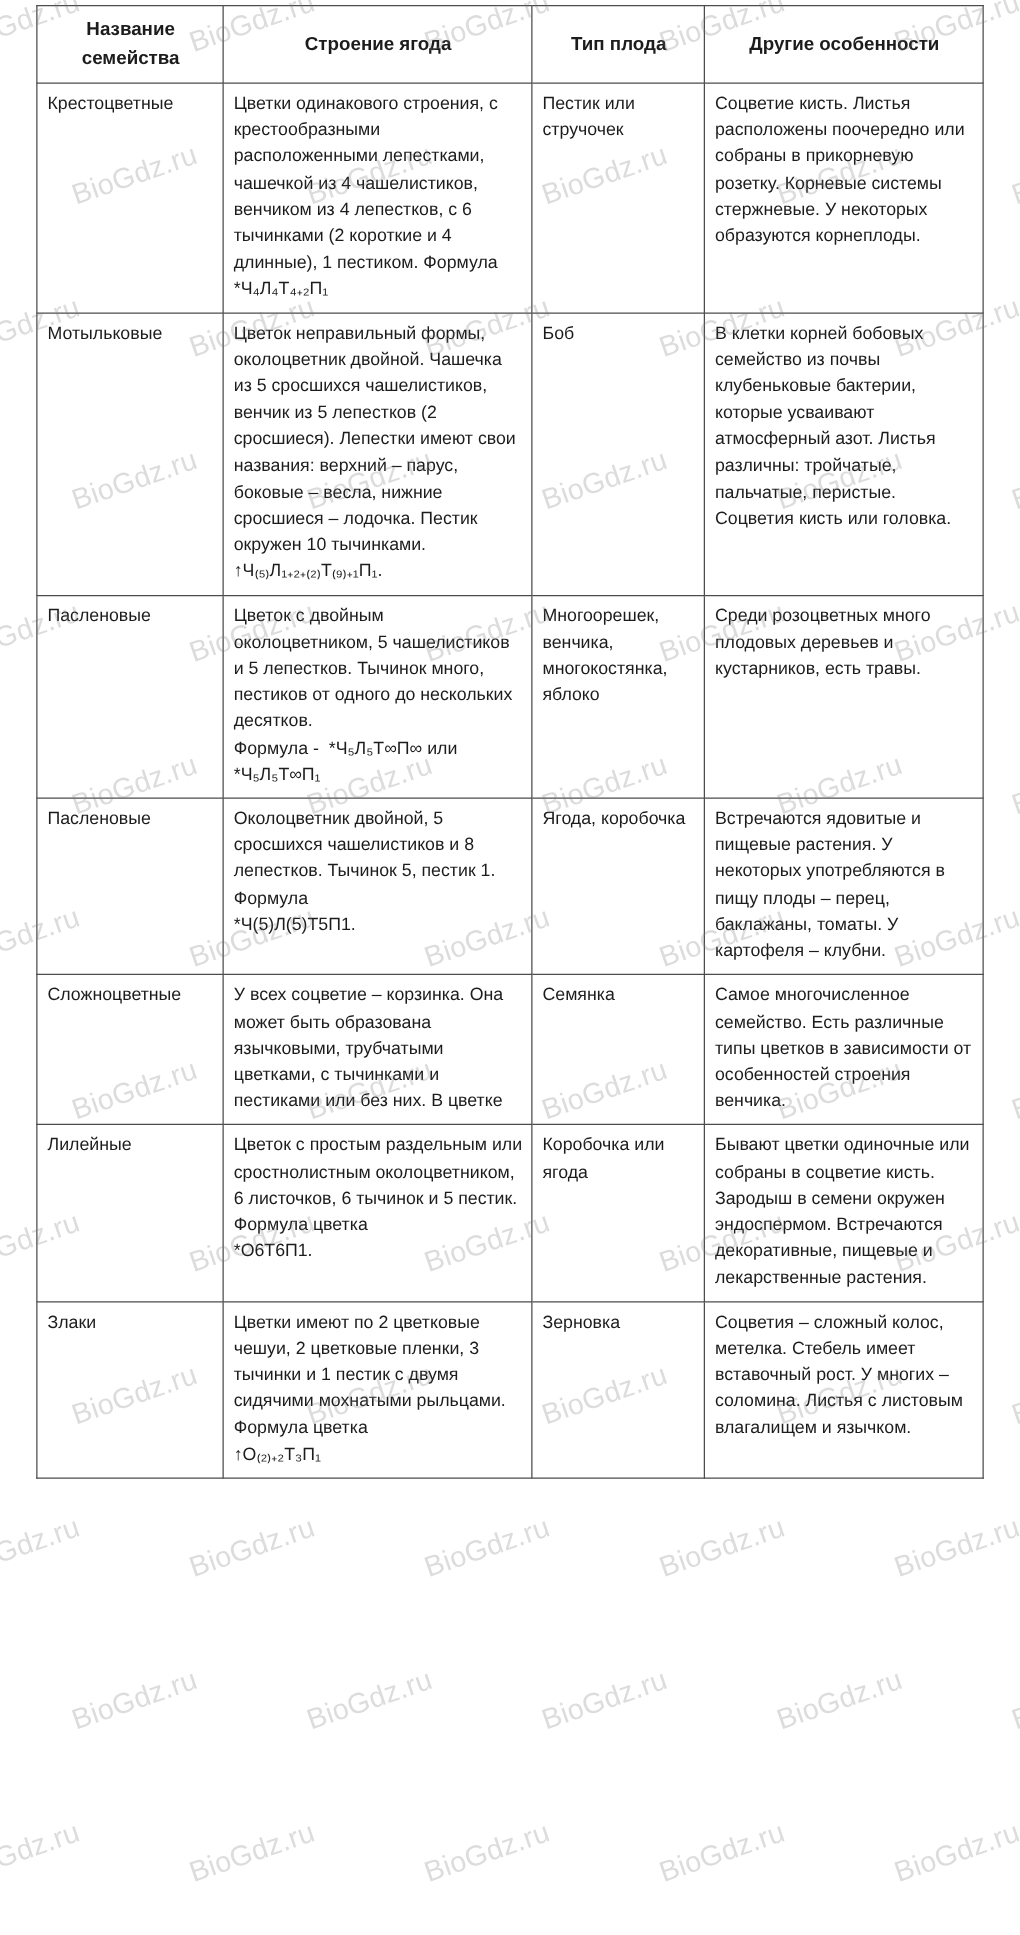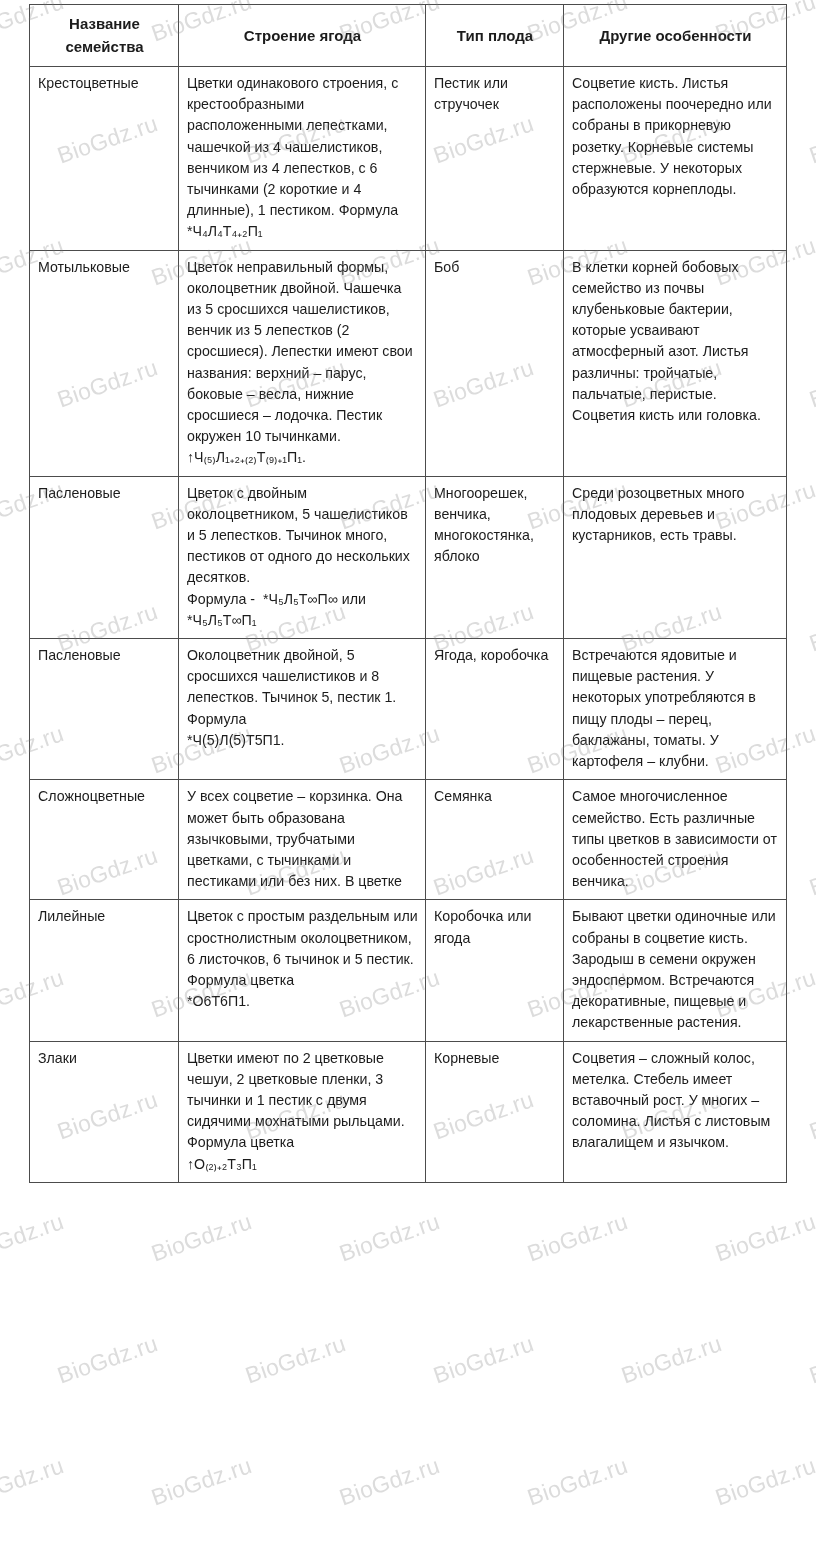--- a/index.html
+++ b/index.html
@@ -191,21 +191,21 @@
         </tr>
         <tr>
           <td>
             <span class="cell-text">Злаки</span>
           </td>
           <td>
             <span class="cell-text">Цветки имеют по 2 цветковые чешуи, 2 цветковые пленки, 3 тычинки и 1 пестик с двумя сидячими мохнатыми рыльцами. Формула цветка</span>
             <span class="formula">↑О₍₂₎₊₂Т₃П₁</span>
           </td>
           <td>
-            <span class="cell-text">Корневые</span>
+            <span class="cell-text">Зерновка</span>
           </td>
           <td>
             <span class="cell-text">Соцветия – сложный колос, метелка. Стебель имеет вставочный рост. У многих – соломина. Листья с листовым влагалищем и язычком.</span>
           </td>
         </tr>
       </tbody>
   </table>
 </div>
 
 <div id="watermark-layer">

